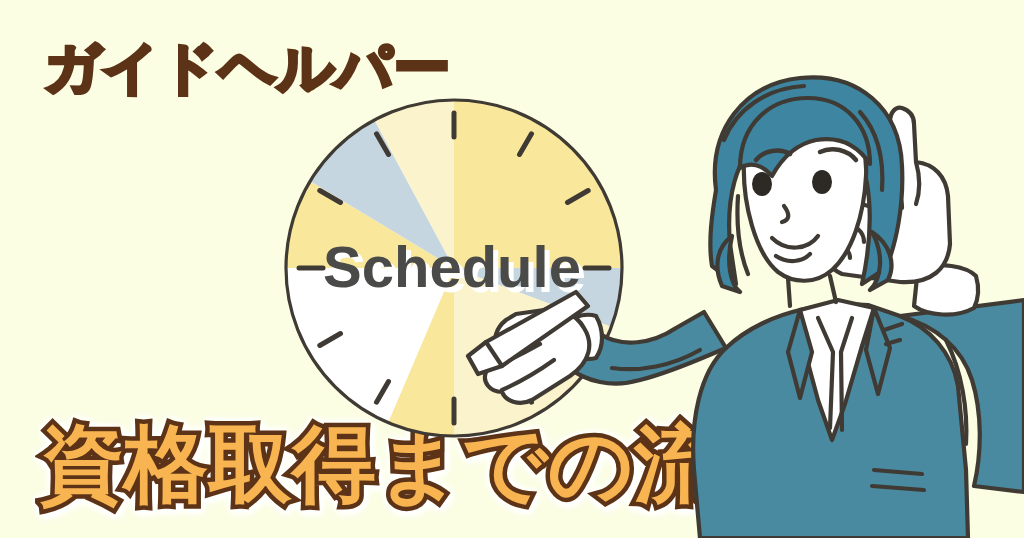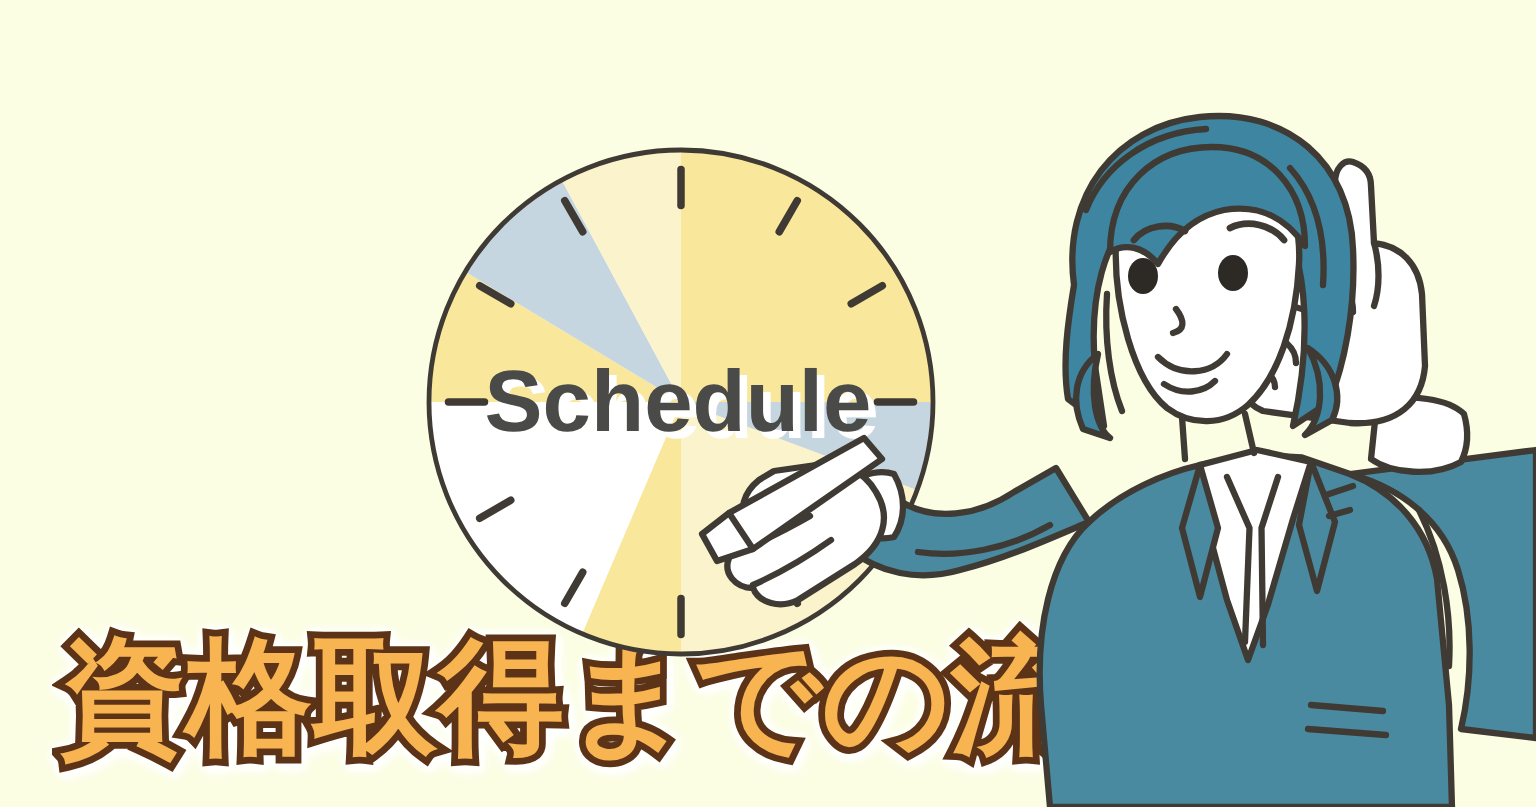--- a/index.html
+++ b/index.html
@@ -204,16 +204,17 @@
                L516 314 Z" fill="#ffffff"></path>
       <path d="M500 348 C514 340 530 332 544 328"></path>
       <path d="M488 370 C506 362 526 352 540 344"></path>
       <path d="M502 390 C520 382 540 370 554 360"></path>
 
       <path d="M468 356 L486 342 L576 292 L588 306 L502 366 L478 374 Z" fill="#ffffff"></path>
       <path d="M486 342 L502 366"></path>
     </g>
   </svg>
 
+  <div id="title-text">ガイドヘルパー</div>
 
   <div id="subtitle-text">資格取得までの流れ</div>
 
 </div>
 
 </body></html>

